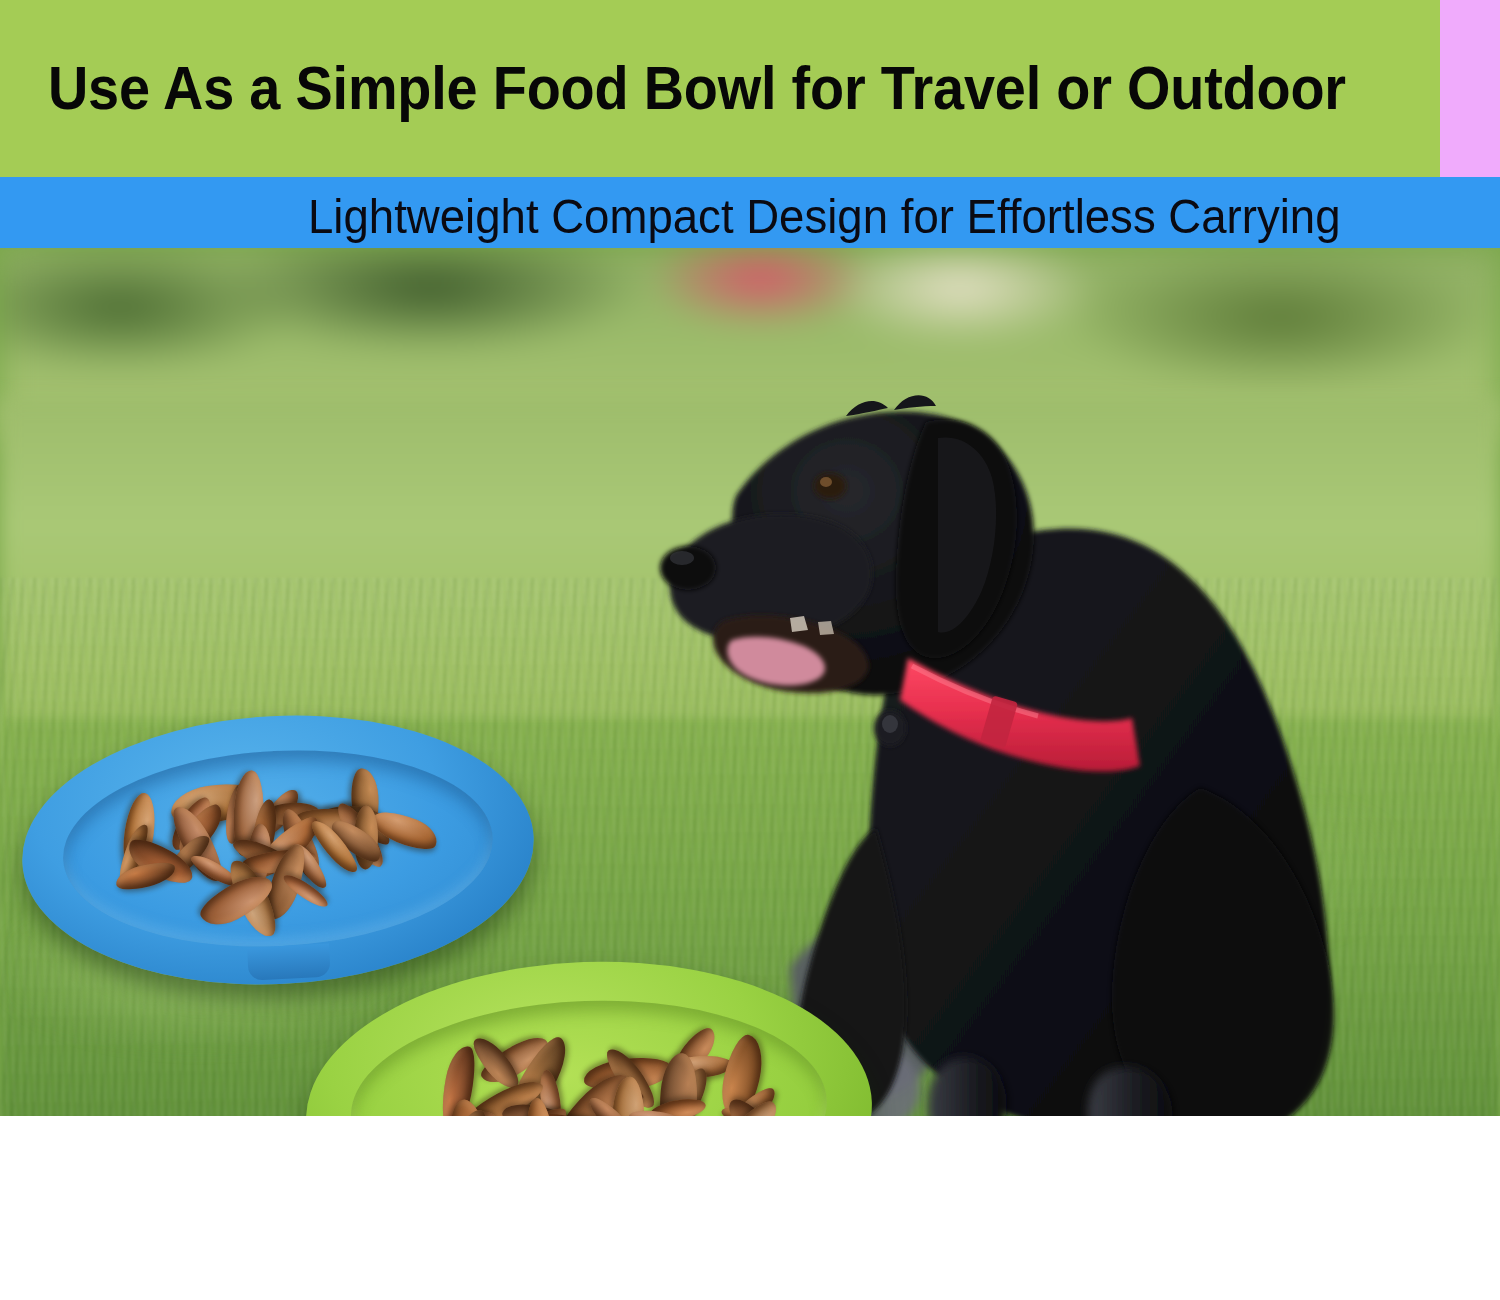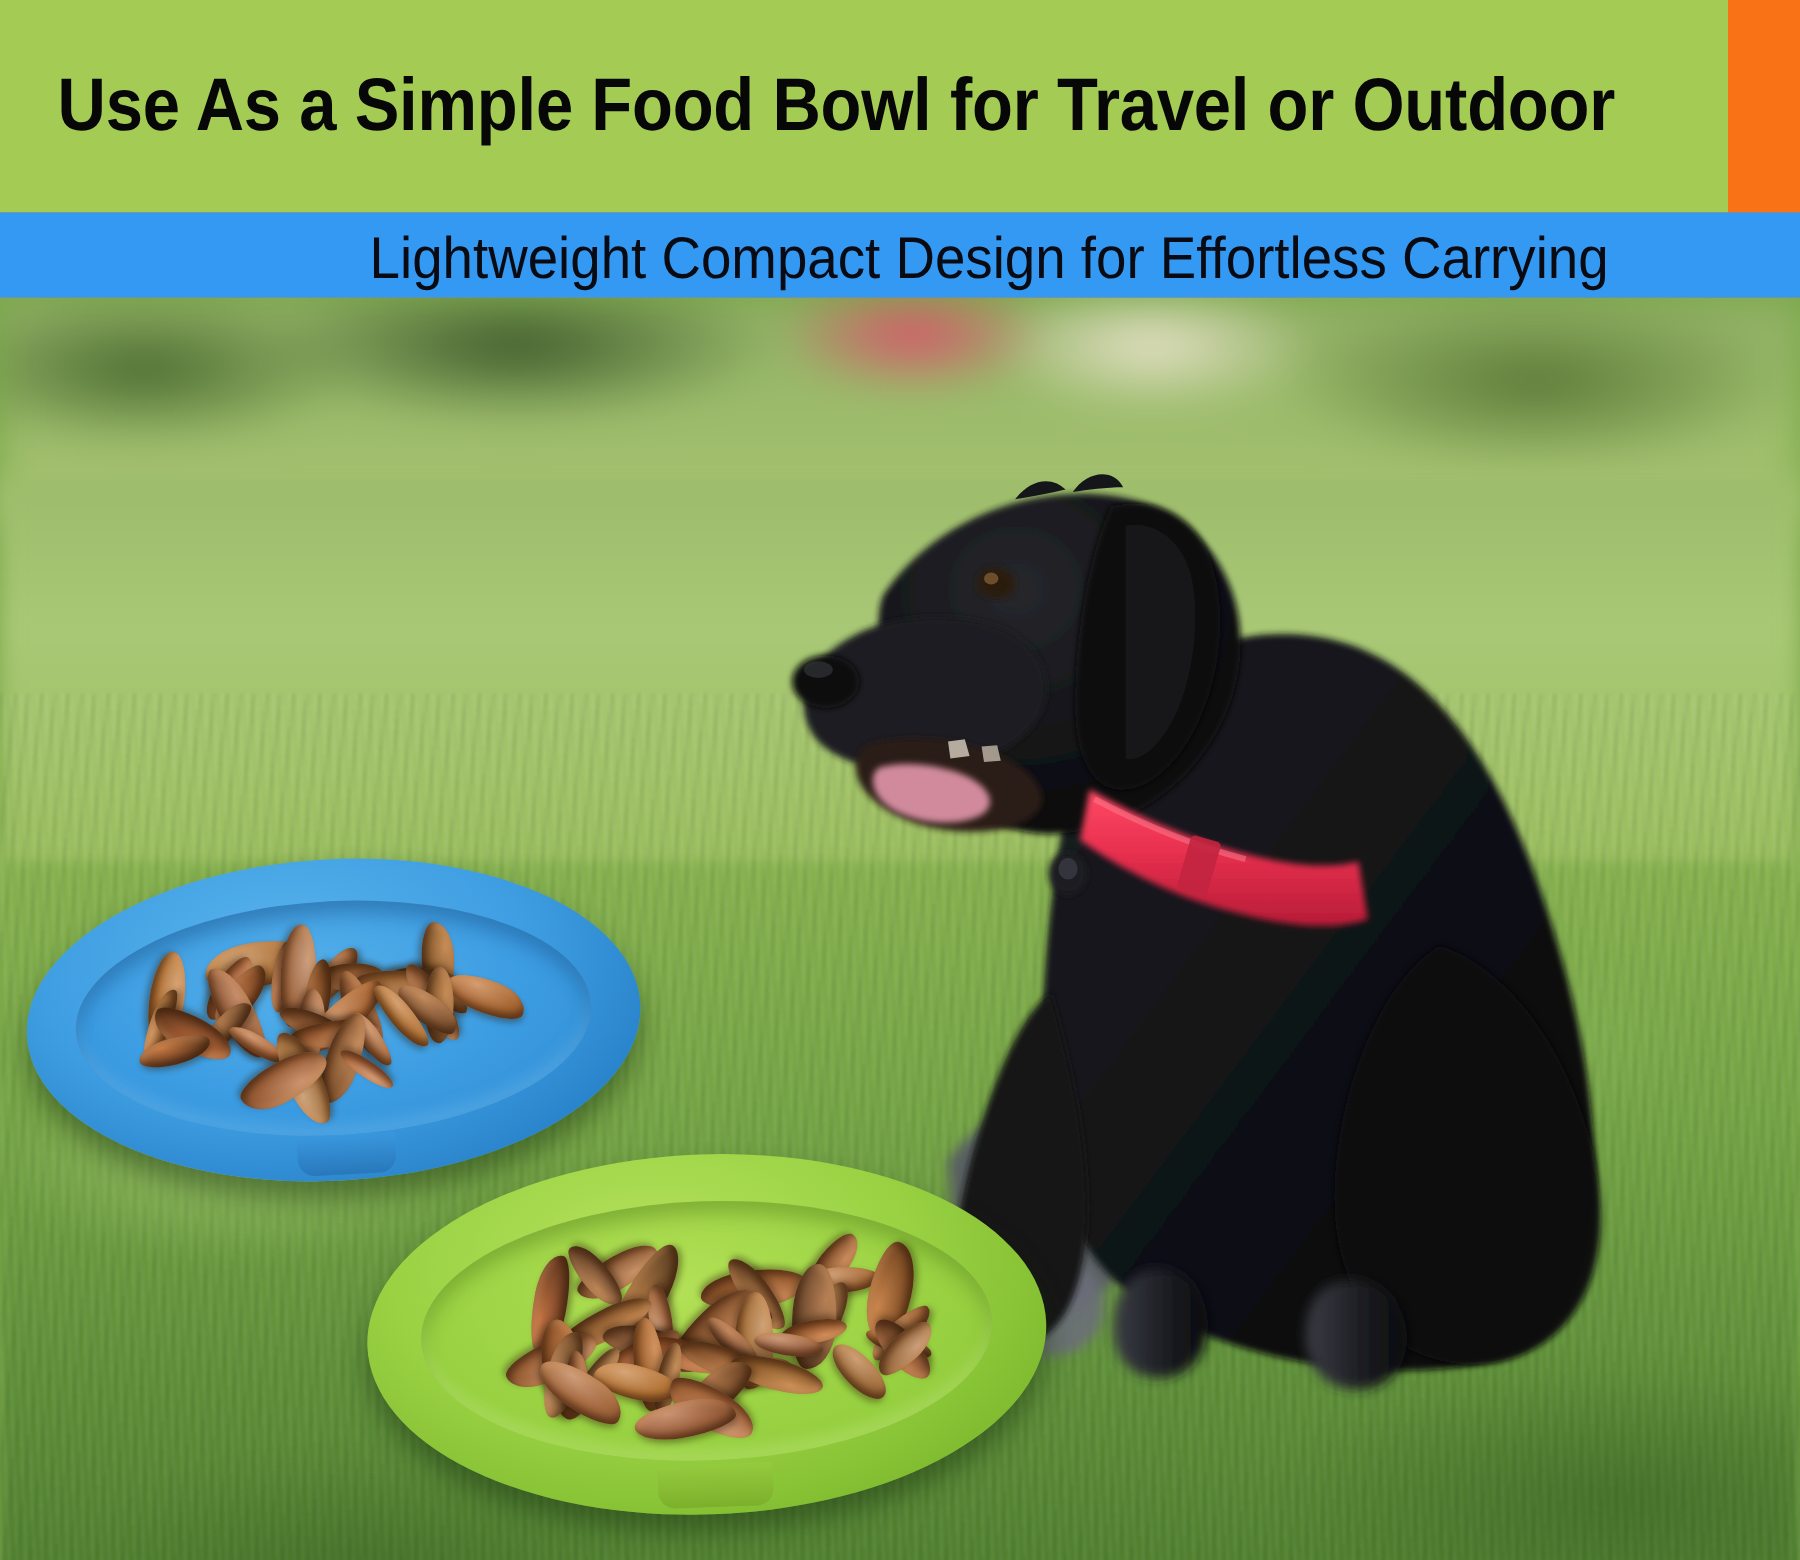--- a/index.html
+++ b/index.html
@@ -1,22 +1,22 @@
 <!DOCTYPE html>
 <html><head>
 <meta charset="utf-8">
 <style>
   html,body{margin:0;padding:0;background:#ffffff;}
   body{font-family:"Liberation Sans","DejaVu Sans",sans-serif;}
 
   #canvas{
     position:relative;
-    width:1500px;height:1300px;
+    width:1500px;height:1116px;
     overflow:hidden;
-    background:#f97316;
+    background:#f0abfc;
   }
 
   
   .banner-green{
     position:absolute;left:0;top:0;width:1440px;height:177px;
     background:#a4cc55;
     z-index:40;
   }
   .banner-blue{
     position:absolute;left:0;top:177px;width:1500px;height:71px;

